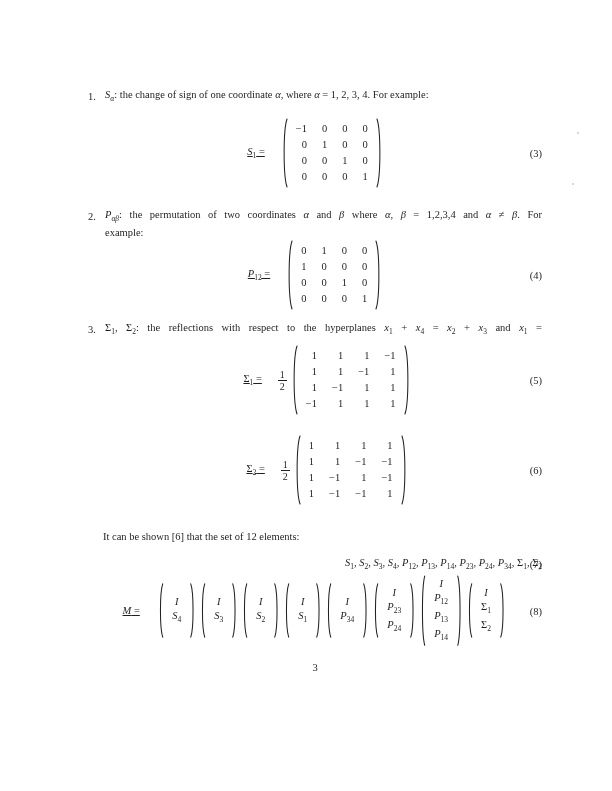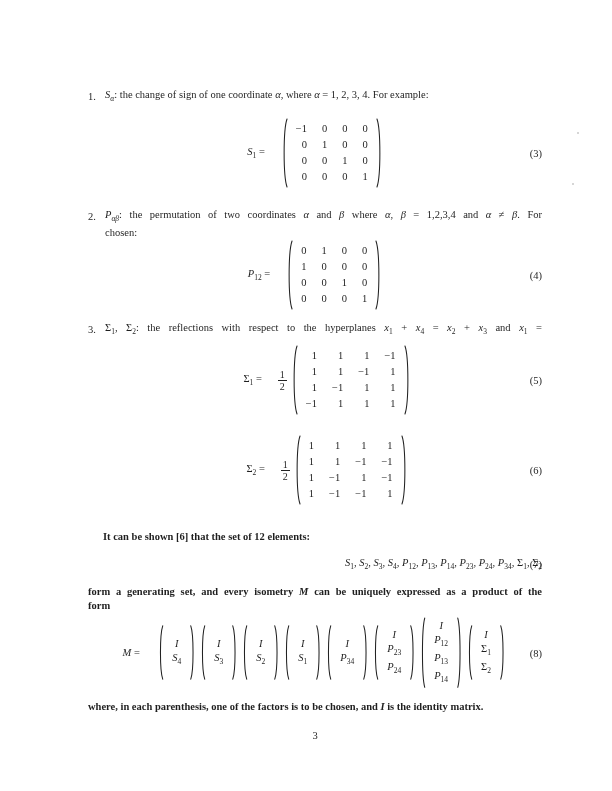--- a/index.html
+++ b/index.html
@@ -4,34 +4,34 @@
 <style>
   html,body{margin:0;padding:0;background:#ffffff;}
   .page{
     position:relative;width:612px;height:791px;background:#ffffff;
     color:#1f1f1f;font-family:"Liberation Serif","DejaVu Serif",serif;
     font-size:10.5px;overflow:hidden;
   }
   .content{position:absolute;left:88px;top:0;width:454px;padding-top:88px;}
   .line{line-height:14px;}
   .jline{text-align:justify;text-align-last:justify;-moz-text-align-last:justify;}
-  .para{line-height:17px;font-weight:bold;}
+  .para{line-height:17px;}
   .indent{text-indent:15px;}
   .seg-r{font-style:normal;}
   .seg-i{font-style:italic;}
   .seg-sub{font-size:7.5px;vertical-align:-2.8px;}
   .seg-isub{font-style:italic;font-size:7.5px;vertical-align:-2.8px;}
   .item{display:flex;}
   .item-num{width:17px;flex:none;line-height:17px;}
   .item-body{flex:1;}
   
   .eq{position:relative;display:flex;align-items:center;justify-content:center;}
   .eq-content{display:inline-flex;align-items:center;position:relative;}
   .eqno{position:absolute;right:0;top:50%;transform:translateY(-50%);}
-  .mathtext{margin-right:16px;white-space:nowrap;}
+  .mathtext{margin-right:16px;white-space:nowrap;text-decoration:underline;}
   .shift-r{left:12px;}
   
   .mx{display:inline-flex;align-items:stretch;}
   .mgrid{display:inline-grid;grid-template-columns:repeat(4,auto);column-gap:15px;
          padding:3px 8px;justify-items:end;align-content:center;}
   .mc{line-height:16px;}
   .paren{width:7px;display:flex;align-self:stretch;}
   .paren svg{width:100%;height:100%;display:block;overflow:visible;}
   .paren path{fill:none;stroke:#222222;stroke-width:1.05;vector-effect:non-scaling-stroke;stroke-linecap:round;}
   
@@ -105,21 +105,21 @@
             </span>
         </span>
       </span>
       <span class="eqno">(3)</span>
     </div>
 
     <div class="item" id="item2">
       <span class="item-num">2.</span>
       <div class="item-body">
         <div class="line jline"><span class="seg-i">P</span><span class="seg-isub">αβ</span><span class="seg-r">: the permutation of two coordinates </span><span class="seg-i">α</span><span class="seg-r"> and </span><span class="seg-i">β</span><span class="seg-r"> where </span><span class="seg-i">α</span><span class="seg-r">, </span><span class="seg-i">β</span><span class="seg-r"> = 1,2,3,4 and </span><span class="seg-i">α</span><span class="seg-r"> ≠ </span><span class="seg-i">β</span><span class="seg-r">. For</span></div>
-        <div class="line">chosen:</div>
+        <div class="line">example:</div>
       </div>
     </div>
 
     <div class="eq" id="eq4">
       <span class="eq-content">
         <span class="mathtext"><span class="seg-i">P</span><span class="seg-sub">12</span><span class="seg-r"> = </span></span>
         <span class="mx">
           <span class="paren">
               <svg viewBox="0 0 10 100" preserveAspectRatio="none">
                 <path d="M8.6 1.5 C3.1 17 3.1 83 8.6 98.5"></path>
@@ -246,24 +246,20 @@
 
     <div class="para indent" id="paraA">It can be shown [6] that the set of 12 elements:</div>
 
     <div class="eq" id="eq7">
       <span class="eq-content">
         <span><span class="seg-i">S</span><span class="seg-sub">1</span><span class="seg-r">, </span><span class="seg-i">S</span><span class="seg-sub">2</span><span class="seg-r">, </span><span class="seg-i">S</span><span class="seg-sub">3</span><span class="seg-r">, </span><span class="seg-i">S</span><span class="seg-sub">4</span><span class="seg-r">, </span><span class="seg-i">P</span><span class="seg-sub">12</span><span class="seg-r">, </span><span class="seg-i">P</span><span class="seg-sub">13</span><span class="seg-r">, </span><span class="seg-i">P</span><span class="seg-sub">14</span><span class="seg-r">, </span><span class="seg-i">P</span><span class="seg-sub">23</span><span class="seg-r">, </span><span class="seg-i">P</span><span class="seg-sub">24</span><span class="seg-r">, </span><span class="seg-i">P</span><span class="seg-sub">34</span><span class="seg-r">, </span><span class="seg-r">Σ</span><span class="seg-sub">1</span><span class="seg-r">, </span><span class="seg-r">Σ</span><span class="seg-sub">2</span></span>
       </span>
       <span class="eqno">(7)</span>
     </div>
 
-    <div class="para" id="paraB">
-      <div class="line jline"><span class="seg-r">form a generating set, and every isometry </span><span class="seg-i">M</span><span class="seg-r"> can be uniquely expressed as a product of the</span></div>
-      <div class="line">form</div>
-    </div>
 
     <div class="eq" id="eq8">
       <span class="eq-content">
         <span class="mathtext"><span class="seg-i">M</span><span class="seg-r"> = </span></span>
 
         <span class="vec">
           <span class="paren">
               <svg viewBox="0 0 10 100" preserveAspectRatio="none">
                 <path d="M8.6 1.5 C3.1 17 3.1 83 8.6 98.5"></path>
               </svg>
@@ -399,18 +395,17 @@
               <svg viewBox="0 0 10 100" preserveAspectRatio="none">
                 <path d="M1.4 1.5 C6.9 17 6.9 83 1.4 98.5"></path>
               </svg>
             </span>
         </span>
 
       </span>
       <span class="eqno">(8)</span>
     </div>
 
-    <div class="para" id="paraC"><span class="seg-r">where, in each parenthesis, one of the factors is to be chosen, and </span><span class="seg-i">I</span><span class="seg-r"> is the identity matrix.</span></div>
 
     <div class="pageno">3</div>
 
   </div>
 </div>
 
 </body></html>

